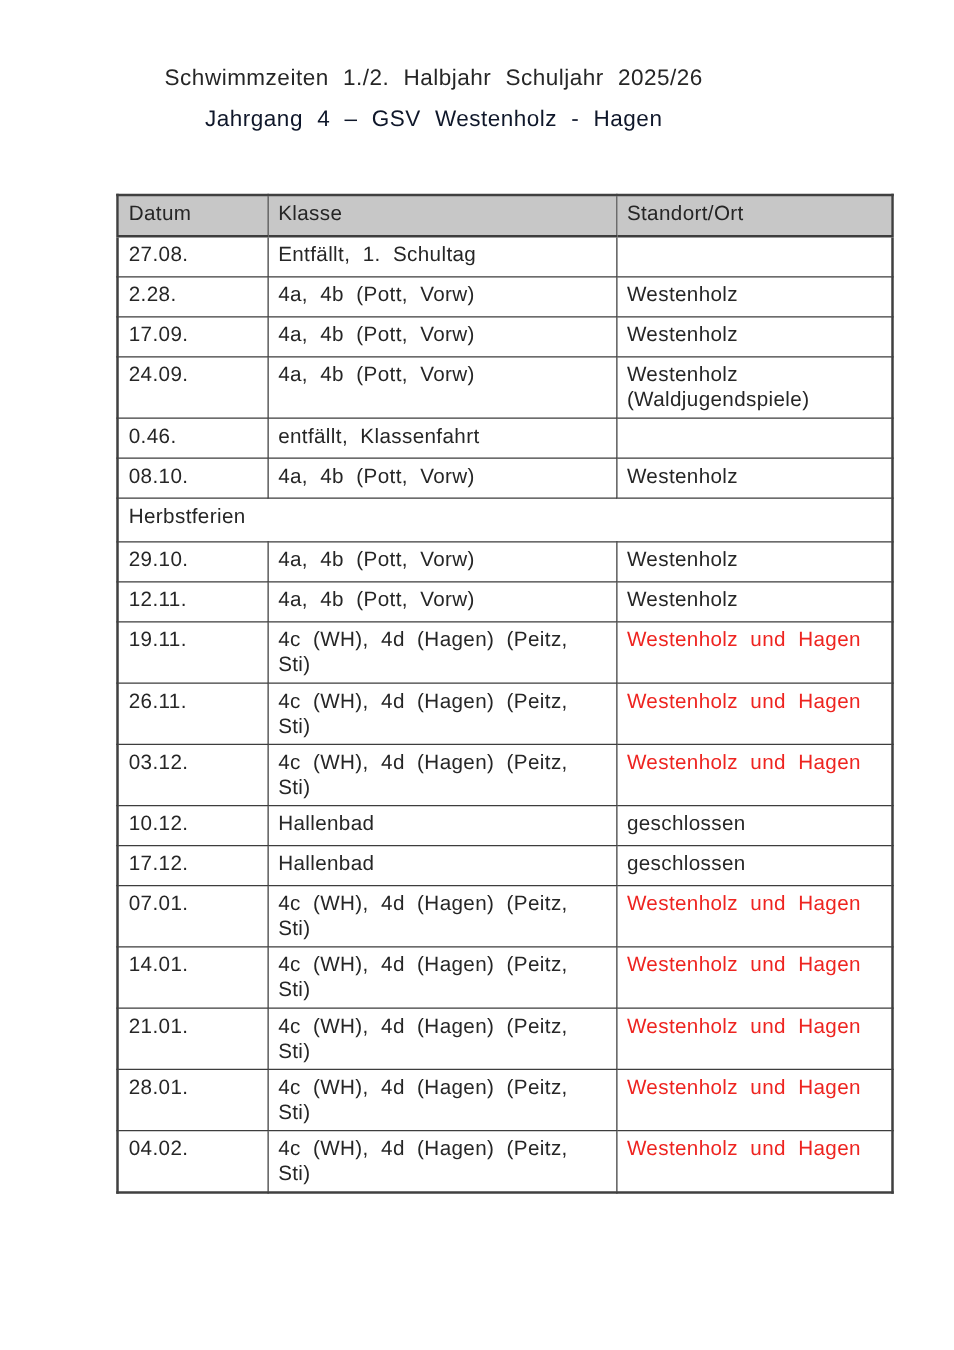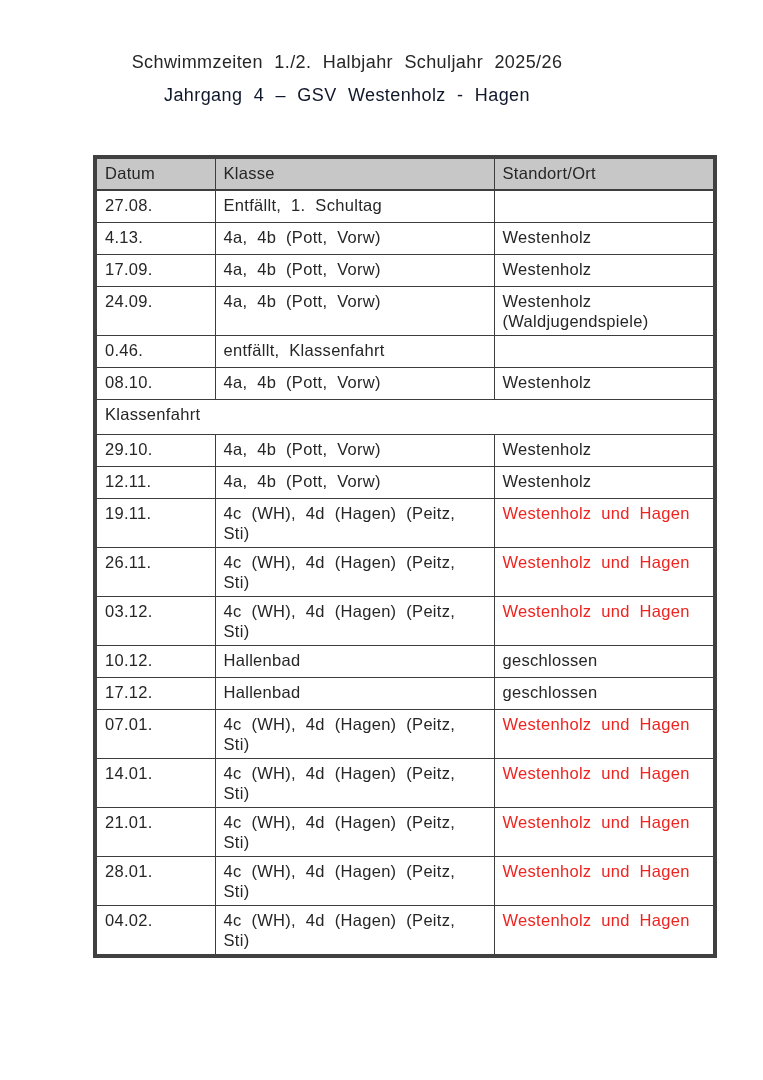--- a/index.html
+++ b/index.html
@@ -36,21 +36,21 @@
     letter-spacing: 0.4px;
     word-spacing: 6px;
     color: #0f172a;
   }
   table.schedule {
     margin-left: 93px;
     margin-top: 43px;
     width: 620px;
     border-collapse: collapse;
     table-layout: fixed;
-    border: 4px solid #404040;
+    border: 2px solid #404040;
   }
   .schedule th, .schedule td {
     border: 1px solid #3d3d3d;
     vertical-align: top;
     text-align: left;
     font-size: 16.5px;
     letter-spacing: 0.3px;
     word-spacing: 5px;
     line-height: 20px;
     padding: 4px 8px 4px 8px;
@@ -91,21 +91,21 @@
         <th>Standort/Ort</th>
       </tr>
     </thead>
     <tbody>
         <tr class="row-single">
           <td>27.08.</td>
           <td>Entfällt, 1. Schultag</td>
           <td></td>
         </tr>
         <tr class="row-single">
-          <td>4.13.</td>
+          <td>2.28.</td>
           <td>4a, 4b (Pott, Vorw)</td>
           <td>Westenholz</td>
         </tr>
         <tr class="row-single">
           <td>17.09.</td>
           <td>4a, 4b (Pott, Vorw)</td>
           <td>Westenholz</td>
         </tr>
         <tr class="row-tall">
           <td>24.09.</td>
@@ -117,21 +117,21 @@
           <td>0.46.</td>
           <td>entfällt, Klassenfahrt</td>
           <td></td>
         </tr>
         <tr class="row-single">
           <td>08.10.</td>
           <td>4a, 4b (Pott, Vorw)</td>
           <td>Westenholz</td>
         </tr>
         <tr class="row-section">
-          <td colspan="3" class="section-cell">Klassenfahrt</td>
+          <td colspan="3" class="section-cell">Herbstferien</td>
         </tr>
         <tr class="row-single">
           <td>29.10.</td>
           <td>4a, 4b (Pott, Vorw)</td>
           <td>Westenholz</td>
         </tr>
         <tr class="row-single">
           <td>12.11.</td>
           <td>4a, 4b (Pott, Vorw)</td>
           <td>Westenholz</td>

